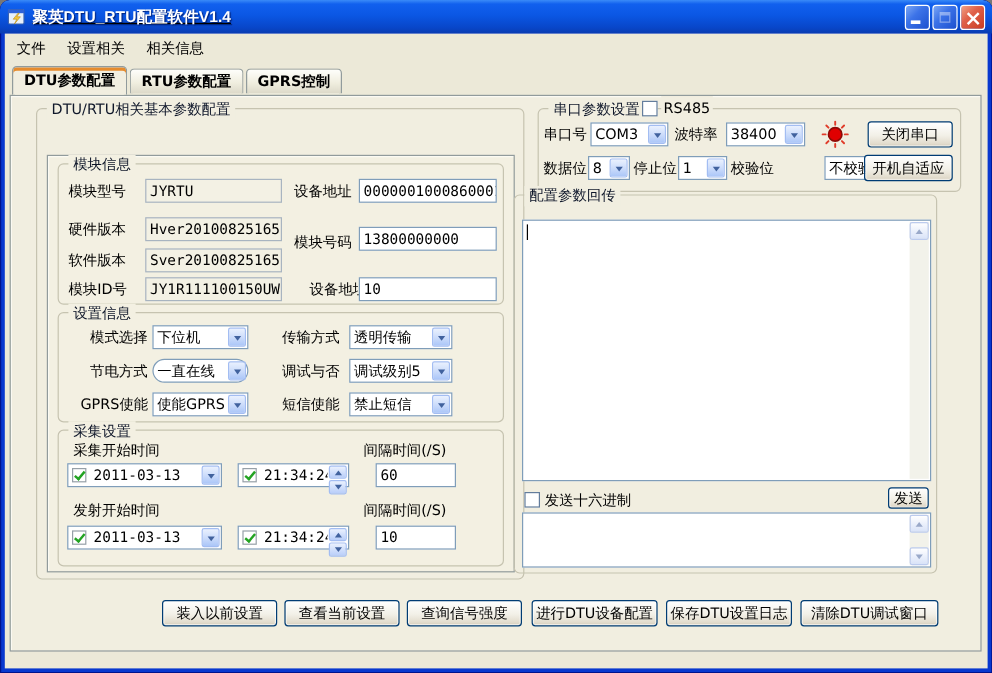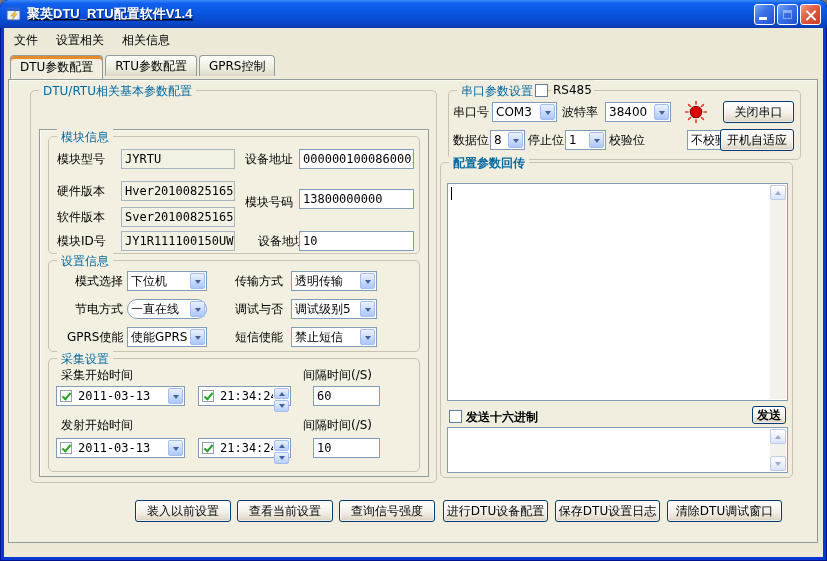--- a/index.html
+++ b/index.html
@@ -23,30 +23,30 @@
   .g-x::before,.g-x::after { content:""; position:absolute; left:9px; top:4px; width:2px; height:13px; background:#fff; }
   .g-x::before { transform:rotate(45deg); } .g-x::after { transform:rotate(-45deg); }
   .appicon { width:16px; height:16px; flex:none; }
 
   
   .client { position:absolute; left:4px; top:28px; width:819px; height:529px; background:#ECE9D8; }
   .menubar { position:absolute; left:0; top:0; right:0; height:24px; display:flex; align-items:center; padding-left:1px; }
   .mitem { padding:3px 9px; cursor:default; }
 
   
-  .tabstrip { position:absolute; display:flex; align-items:flex-start; z-index:5; }
+  .tabstrip { position:absolute; display:flex; align-items:center; z-index:5;font-weight:bold; }
   .tb { height:21px; line-height:20px; padding:0 9px; border:1px solid #919B9C; border-bottom:none;
     border-radius:4px 4px 0 0; margin-right:2px; background:linear-gradient(180deg,#FEFEFB,#F0EEDF 55%,#DCD9C9); }
   .tb.sel { height:24px; line-height:23px; background:#F1EEE0; box-shadow:inset 0 3px 0 #E68B2C; z-index:6; }
   .page { position:absolute; left:4px; top:51px; width:810px; height:464px; background:#F1EEE0;
     border:1px solid #919B9C; box-shadow:inset 1px 1px 0 #FBFAF3; }
 
   
   .gb { position:absolute; border:1px solid #C6C3B0; border-radius:5px; }
-  .legend { position:absolute; top:-8px; left:8px; background:#F1EEE0; padding:0 4px; color:#0369a1; white-space:nowrap; }
+  .legend { position:absolute; top:-8px; left:8px; background:#F1EEE0; padding:0 4px; color:#0f172a; white-space:nowrap; }
 
   .lbl { position:absolute; height:20px; line-height:20px; white-space:nowrap; }
 
   
   .ti { position:absolute; height:20px; background:#fff; border:1px solid #7F9DB9; display:flex; align-items:center;
         padding-left:3px; font-family:"DejaVu Sans Mono","Liberation Mono",monospace; overflow:hidden; white-space:nowrap; }
   .ti.ro { background:#F3F1E4; border:1px solid #A8B4C0; }
 
   .cbo { position:absolute; height:20px; background:#fff; border:1px solid #7F9DB9; display:flex; align-items:center; }
   .cval { flex:1; padding-left:3px; white-space:nowrap; overflow:hidden; }
@@ -299,21 +299,21 @@
       <span class="lbl" style="left:160px; top:39px;">校验位</span>
       <div class="cbo" style="left:197px; top:39px; width:63px;margin-left:41px;">
         <span class="cval">不校验</span>
         <span class="cbtn">
             <i></i>
           </span>
       </div>
       <div class="xpbtn" style="left:271px; top:38px; width:74px;">开机自适应</div>
     </div>
 
-    <div class="gb" style="left:436px; top:134px; width:353px; height:316px;font-weight:bold;">
+    <div class="gb" style="left:424px; top:134px; width:353px; height:316px;">
       <span class="legend">配置参数回传</span>
 
       <div class="ta" style="left:6px; top:20px; width:341px; height:218px;">
         <span class="caret"></span>
         <span></span>
         <div class="vsb">
           <span class="sab">
               <i class="up"></i>
             </span>
           <span class="sab" style="visibility:hidden;"></span>

